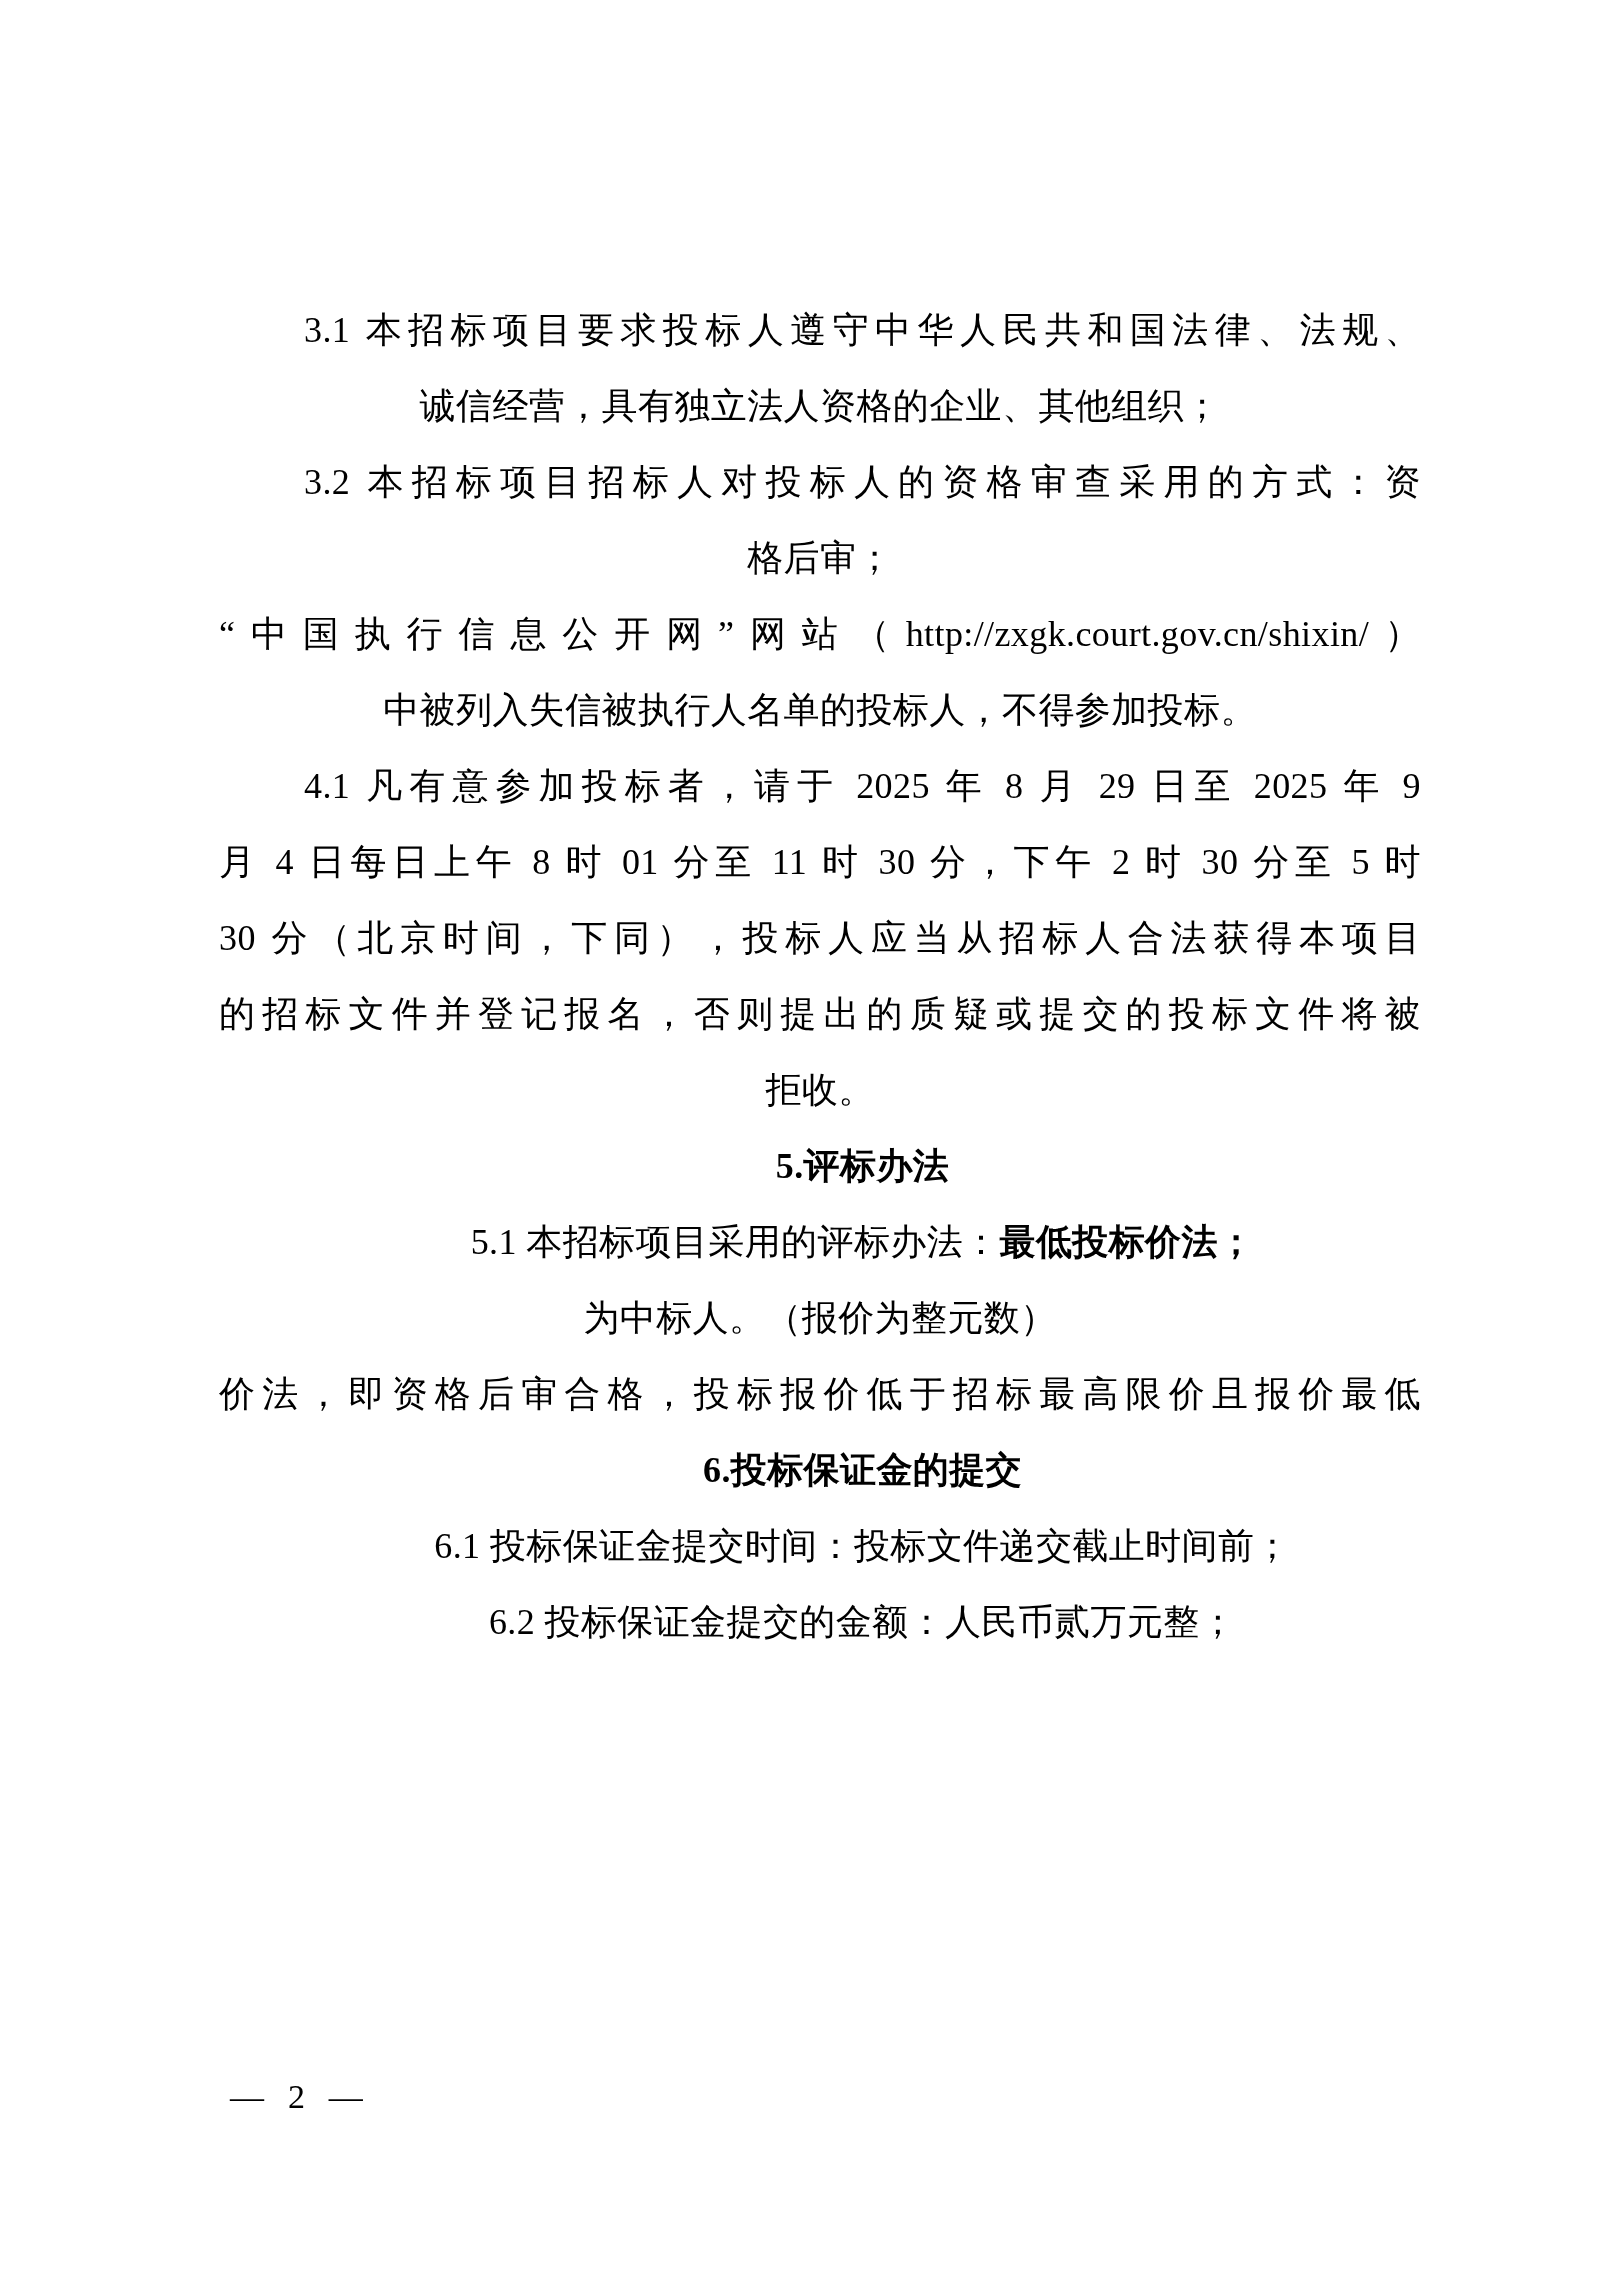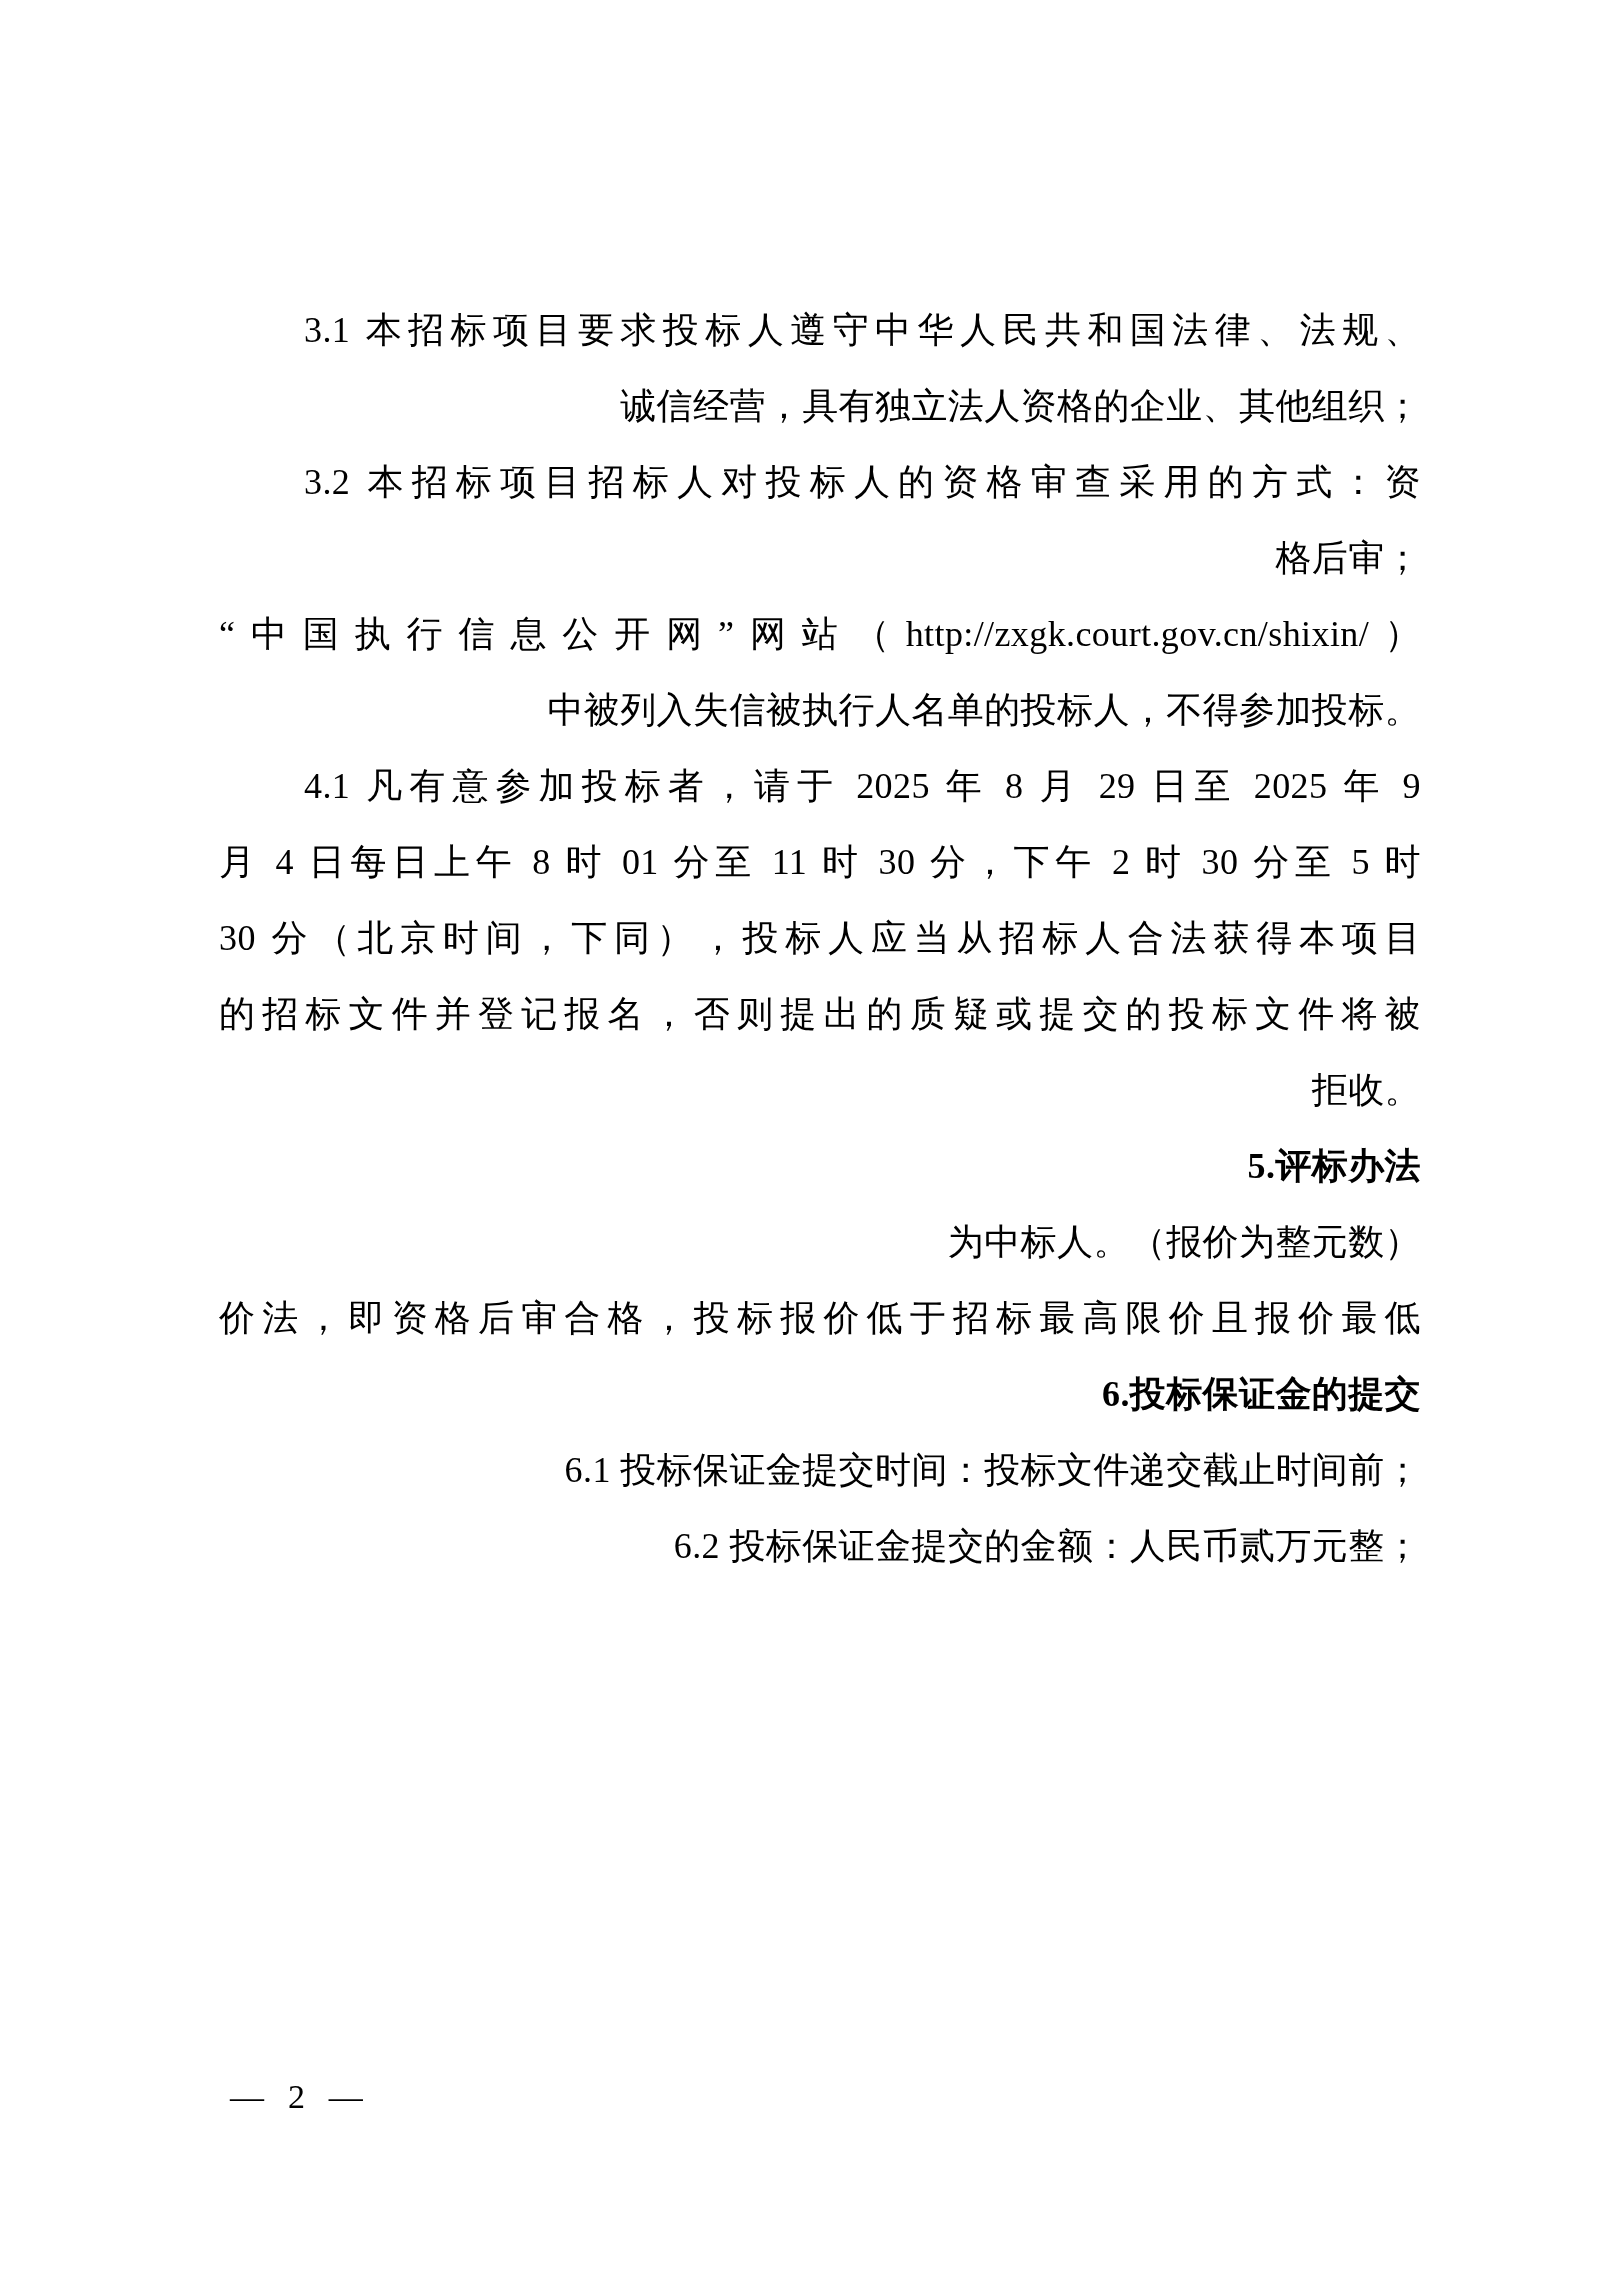--- a/index.html
+++ b/index.html
@@ -26,21 +26,21 @@
     top: 292px;
     width: 1202px;
     font-family: Liberation Serif, serif;
   }
   .line {
     height: 76px;
     line-height: 76px;
     font-size: 36px;
     letter-spacing: 0.4px;
     white-space: normal;
-    text-align: right;
+    text-align: center;
   }
   
   .indent {
     text-indent: 85px;
   }
   
   .stretch {
     text-align: justify;
     text-align-last: justify;
     text-justify: inter-character;
@@ -80,20 +80,23 @@
 
 
     <div class="line indent stretch">4.1 凡有意参加投标者，请于 2025 年 8 月 29 日至 2025 年 9</div>
     <div class="line stretch">月 4 日每日上午 8 时 01 分至 11 时 30 分，下午 2 时 30 分至 5 时</div>
     <div class="line stretch">30 分（北京时间，下同），投标人应当从招标人合法获得本项目</div>
     <div class="line stretch">的招标文件并登记报名，否则提出的质疑或提交的投标文件将被</div>
     <div class="line">拒收。</div>
 
     <div class="line indent heading">5.评标办法</div>
 
+    <div class="line indent">
+      <span>5.1 本招标项目采用的评标办法：</span><span class="b">最低投标价法；</span>
+    </div>
 
     <div class="line">为中标人。（报价为整元数）</div>
     <div class="line stretch">价法，即资格后审合格，投标报价低于招标最高限价且报价最低</div>
 
     <div class="line indent heading">6.投标保证金的提交</div>
 
     <div class="line indent">6.1 投标保证金提交时间：投标文件递交截止时间前；</div>
     <div class="line indent">6.2 投标保证金提交的金额：人民币贰万元整；</div>
 
   </div>

